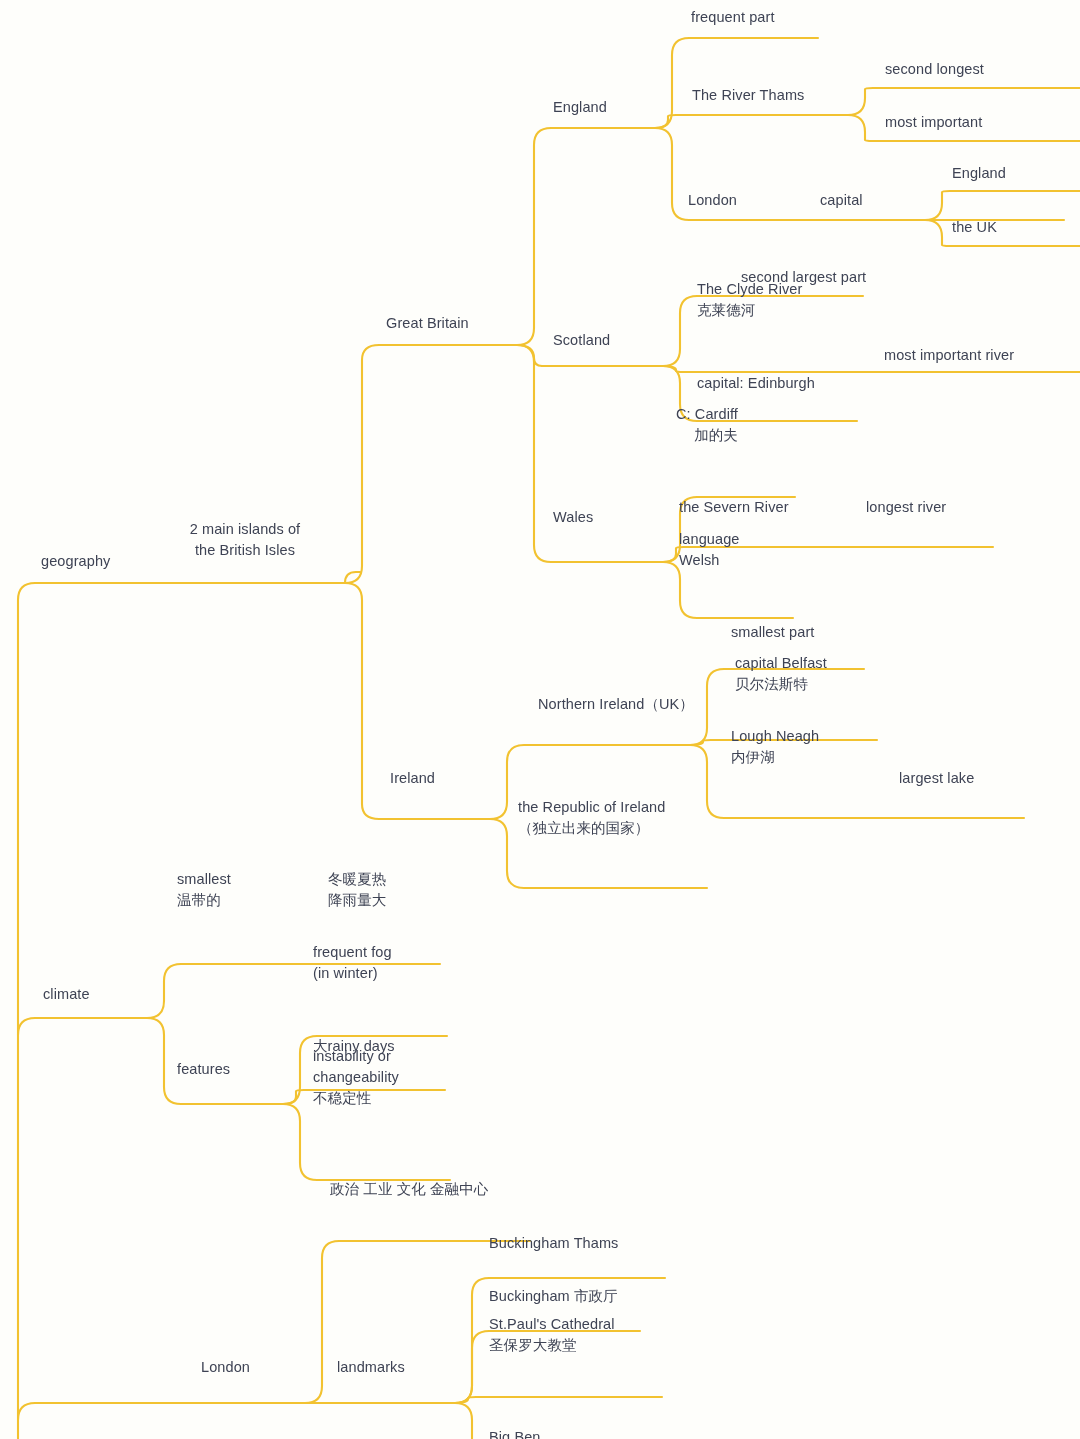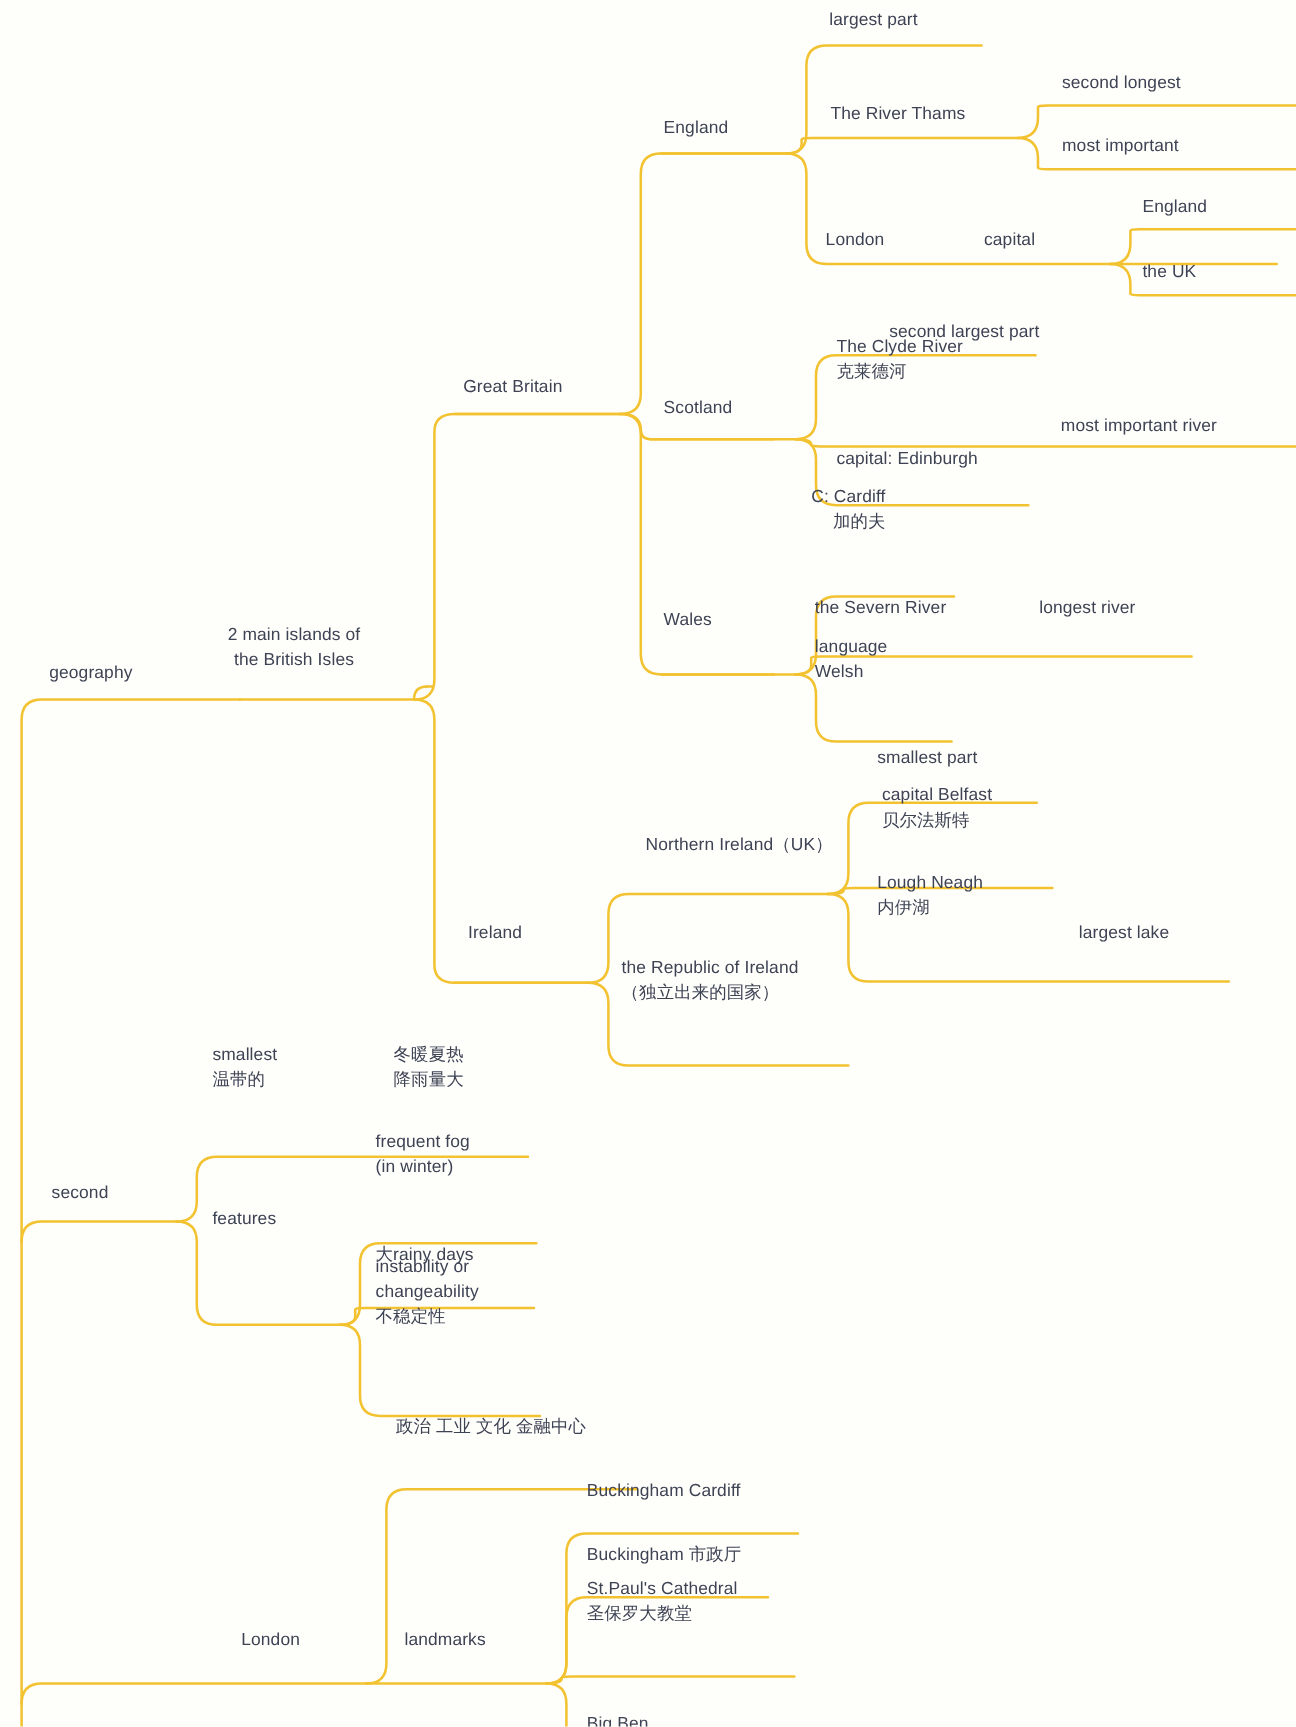--- a/index.html
+++ b/index.html
@@ -127,21 +127,21 @@
     </g>
   </svg>
 
   <div class="node lbl-left" style="left:41px;  top:572px;">geography</div>
   <div class="node lbl-center" style="left:245px; top:561px; width:200px;">2 main islands of
 the British Isles</div>
 
   <div class="node lbl-left" style="left:386px; top:334px;">Great Britain</div>
 
   <div class="node lbl-left" style="left:553px; top:118px;">England</div>
-  <div class="node lbl-left" style="left:691px; top:28px;">largest part</div>
+  <div class="node lbl-left" style="left:691px; top:28px;">frequent part</div>
   <div class="node lbl-left" style="left:692px; top:106px;">The River Thams</div>
   <div class="node lbl-left" style="left:885px; top:80px;">second longest</div>
   <div class="node lbl-left" style="left:885px; top:133px;">most important</div>
   <div class="node lbl-left" style="left:688px; top:211px;">London</div>
   <div class="node lbl-left" style="left:820px; top:211px;">capital</div>
   <div class="node lbl-left" style="left:952px; top:184px;">England</div>
   <div class="node lbl-left" style="left:952px; top:238px;">the UK</div>
 
   <div class="node lbl-left" style="left:553px; top:351px;">Scotland</div>
   <div class="node lbl-left" style="left:697px; top:288px;margin-left:44px;">second largest part</div>
@@ -162,35 +162,35 @@
   <div class="node lbl-left" style="left:514px; top:715px;margin-left:24px;">Northern Ireland（UK）</div>
   <div class="node lbl-left" style="left:731px; top:643px;">smallest part</div>
   <div class="node lbl-left" style="left:735px; top:695px;">capital Belfast
 贝尔法斯特</div>
   <div class="node lbl-left" style="left:731px; top:768px;">Lough Neagh
 内伊湖</div>
   <div class="node lbl-left" style="left:899px; top:789px;">largest lake</div>
   <div class="node lbl-left" style="left:518px; top:839px;">the Republic of Ireland
 （独立出来的国家）</div>
 
-  <div class="node lbl-left" style="left:43px;  top:1005px;">second</div>
+  <div class="node lbl-left" style="left:43px;  top:1005px;">climate</div>
   <div class="node lbl-left" style="left:177px; top:911px;">smallest
 温带的</div>
   <div class="node lbl-left" style="left:328px; top:911px;">冬暖夏热
 降雨量大</div>
-  <div class="node lbl-left" style="left:177px; top:1027px;text-align:center;">features</div>
+  <div class="node lbl-left" style="left:177px; top:1080px;text-align:center;">features</div>
   <div class="node lbl-left" style="left:313px; top:984px;">frequent fog
 (in winter)</div>
   <div class="node lbl-left" style="left:313px; top:1057px;">大rainy days</div>
   <div class="node lbl-left" style="left:313px; top:1109px;">instability or
 changeability
 不稳定性</div>
 
   <div class="node lbl-left" style="left:201px; top:1378px;">London</div>
   <div class="node lbl-left" style="left:330px; top:1200px;">政治 工业 文化 金融中心</div>
   <div class="node lbl-left" style="left:337px; top:1378px;">landmarks</div>
-  <div class="node lbl-left" style="left:489px; top:1254px;">Buckingham Cardiff</div>
+  <div class="node lbl-left" style="left:489px; top:1254px;">Buckingham Thams</div>
   <div class="node lbl-left" style="left:489px; top:1307px;">Buckingham 市政厅</div>
   <div class="node lbl-left" style="left:489px; top:1356px;">St.Paul's Cathedral
 圣保罗大教堂</div>
   <div class="node lbl-left" style="left:489px; top:1448px;">Big Ben</div>
 
 </div>
 
 </body></html>

